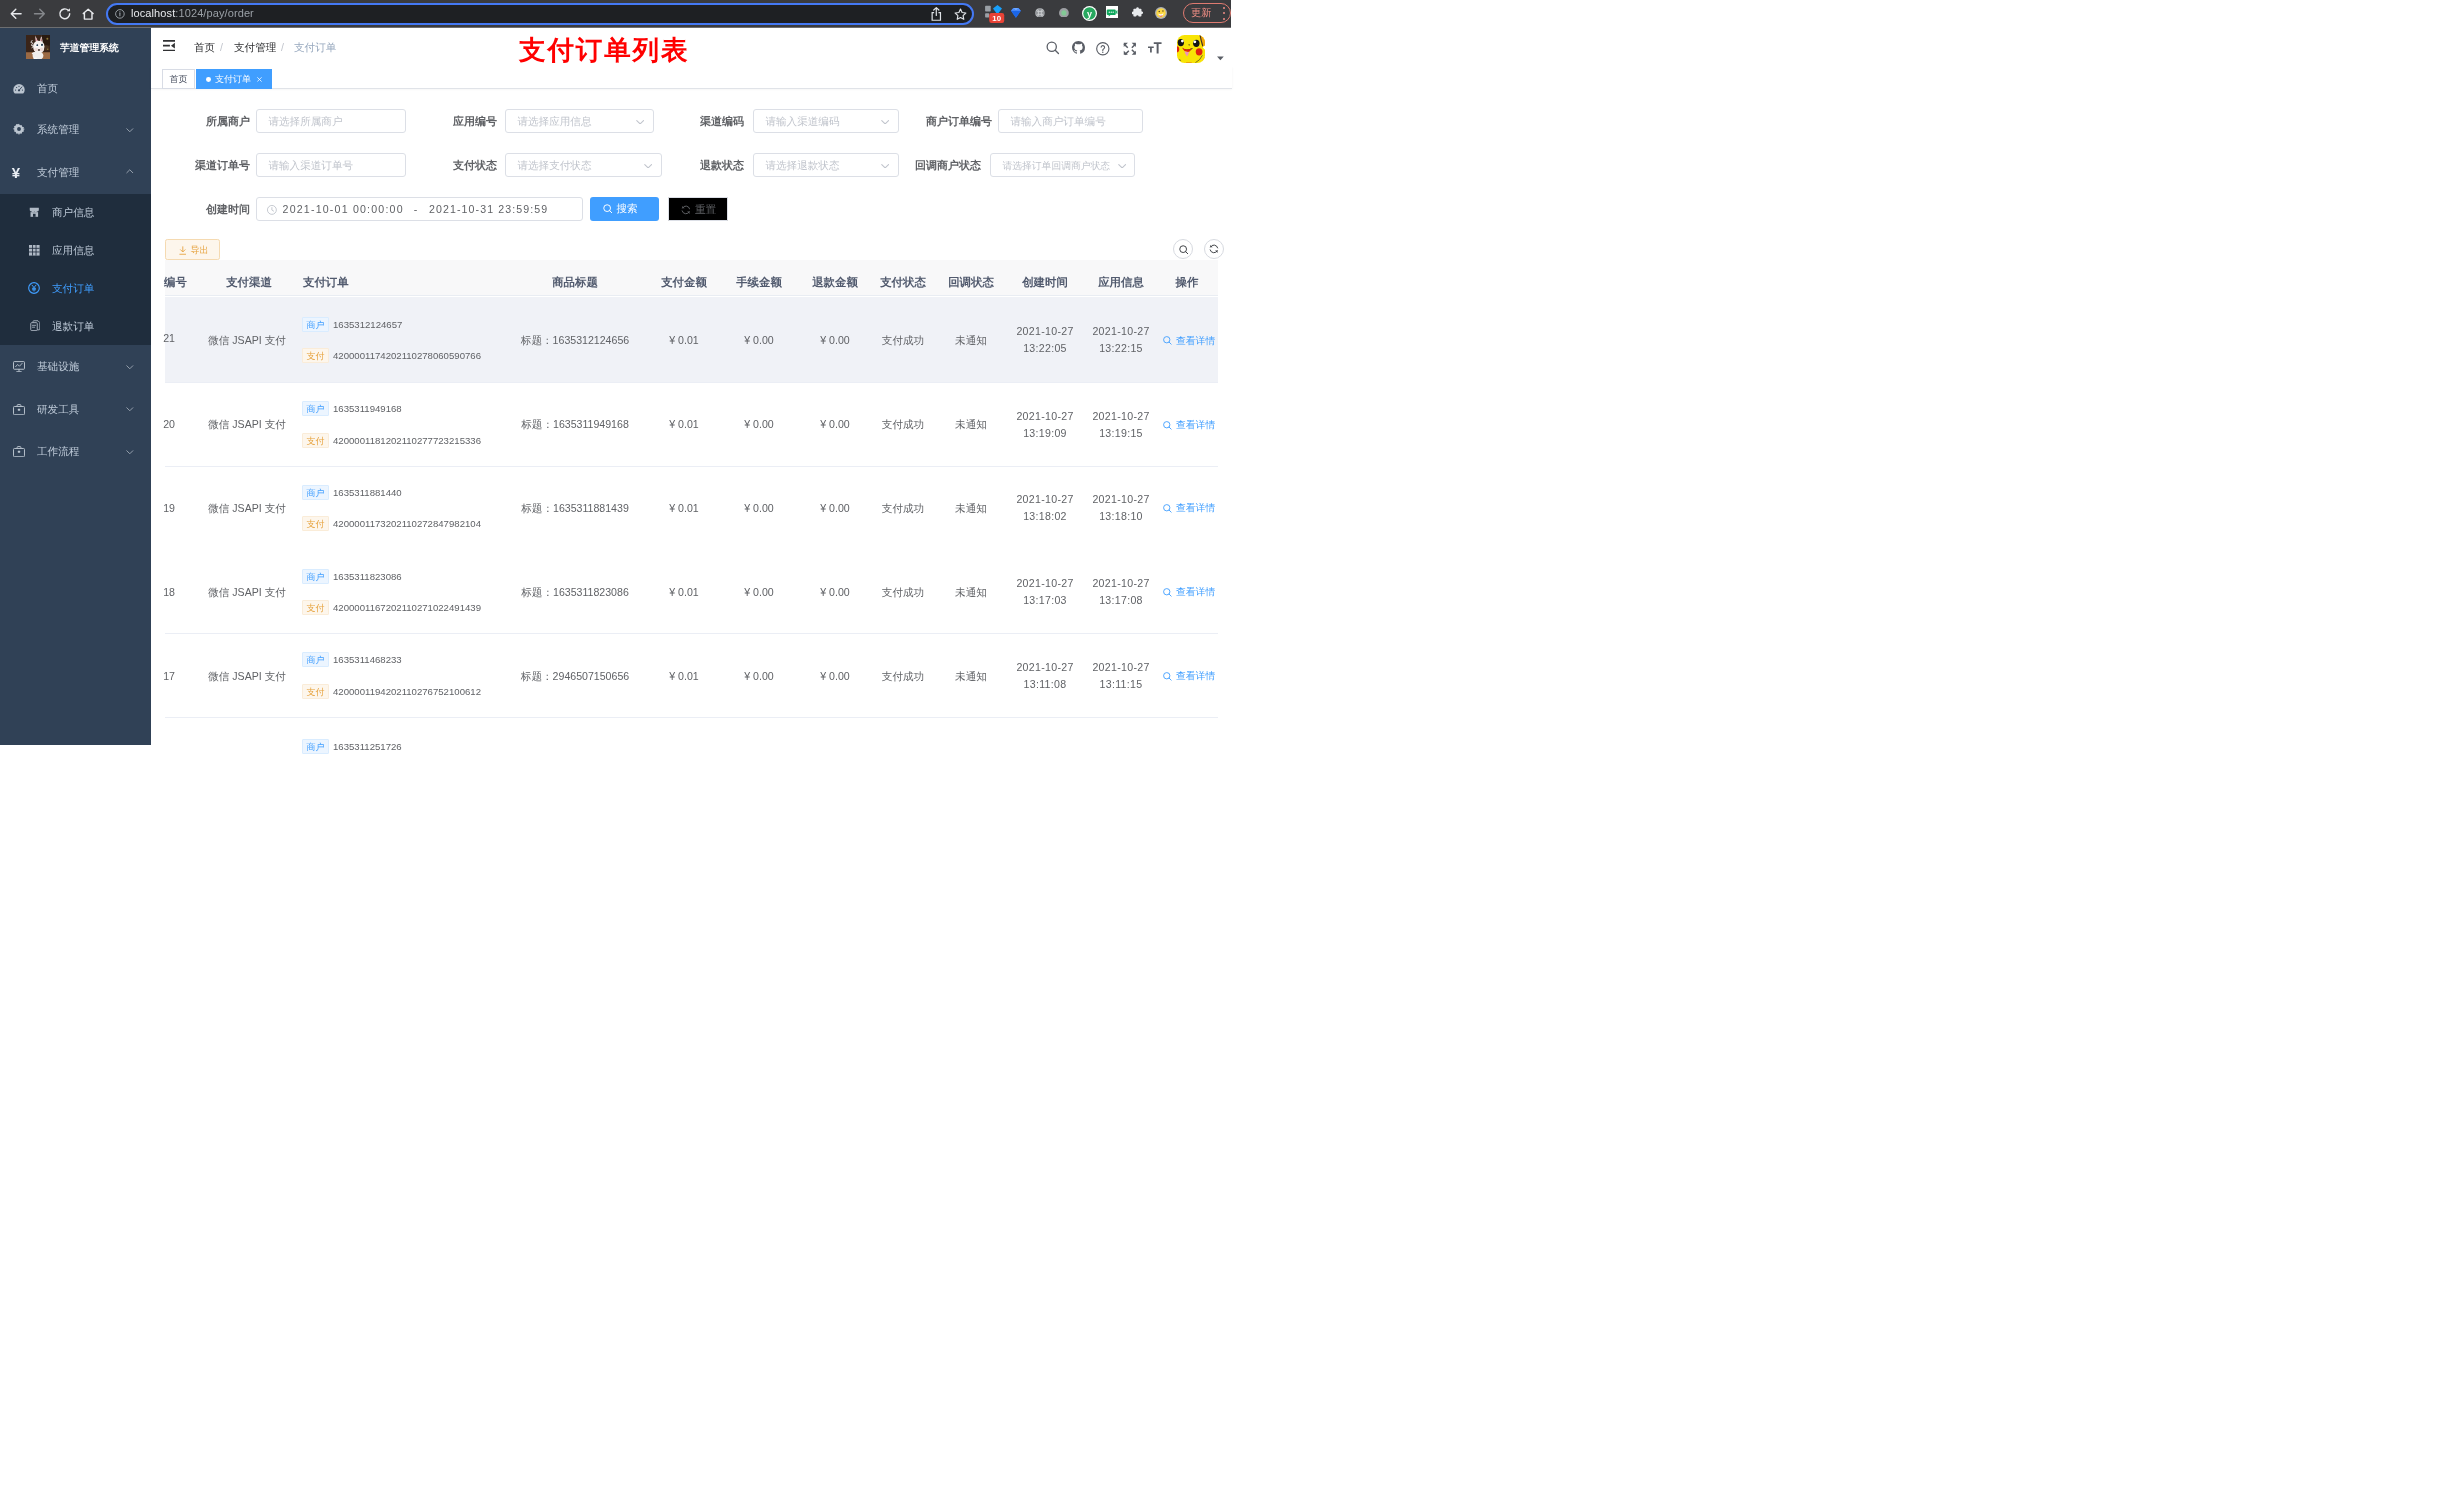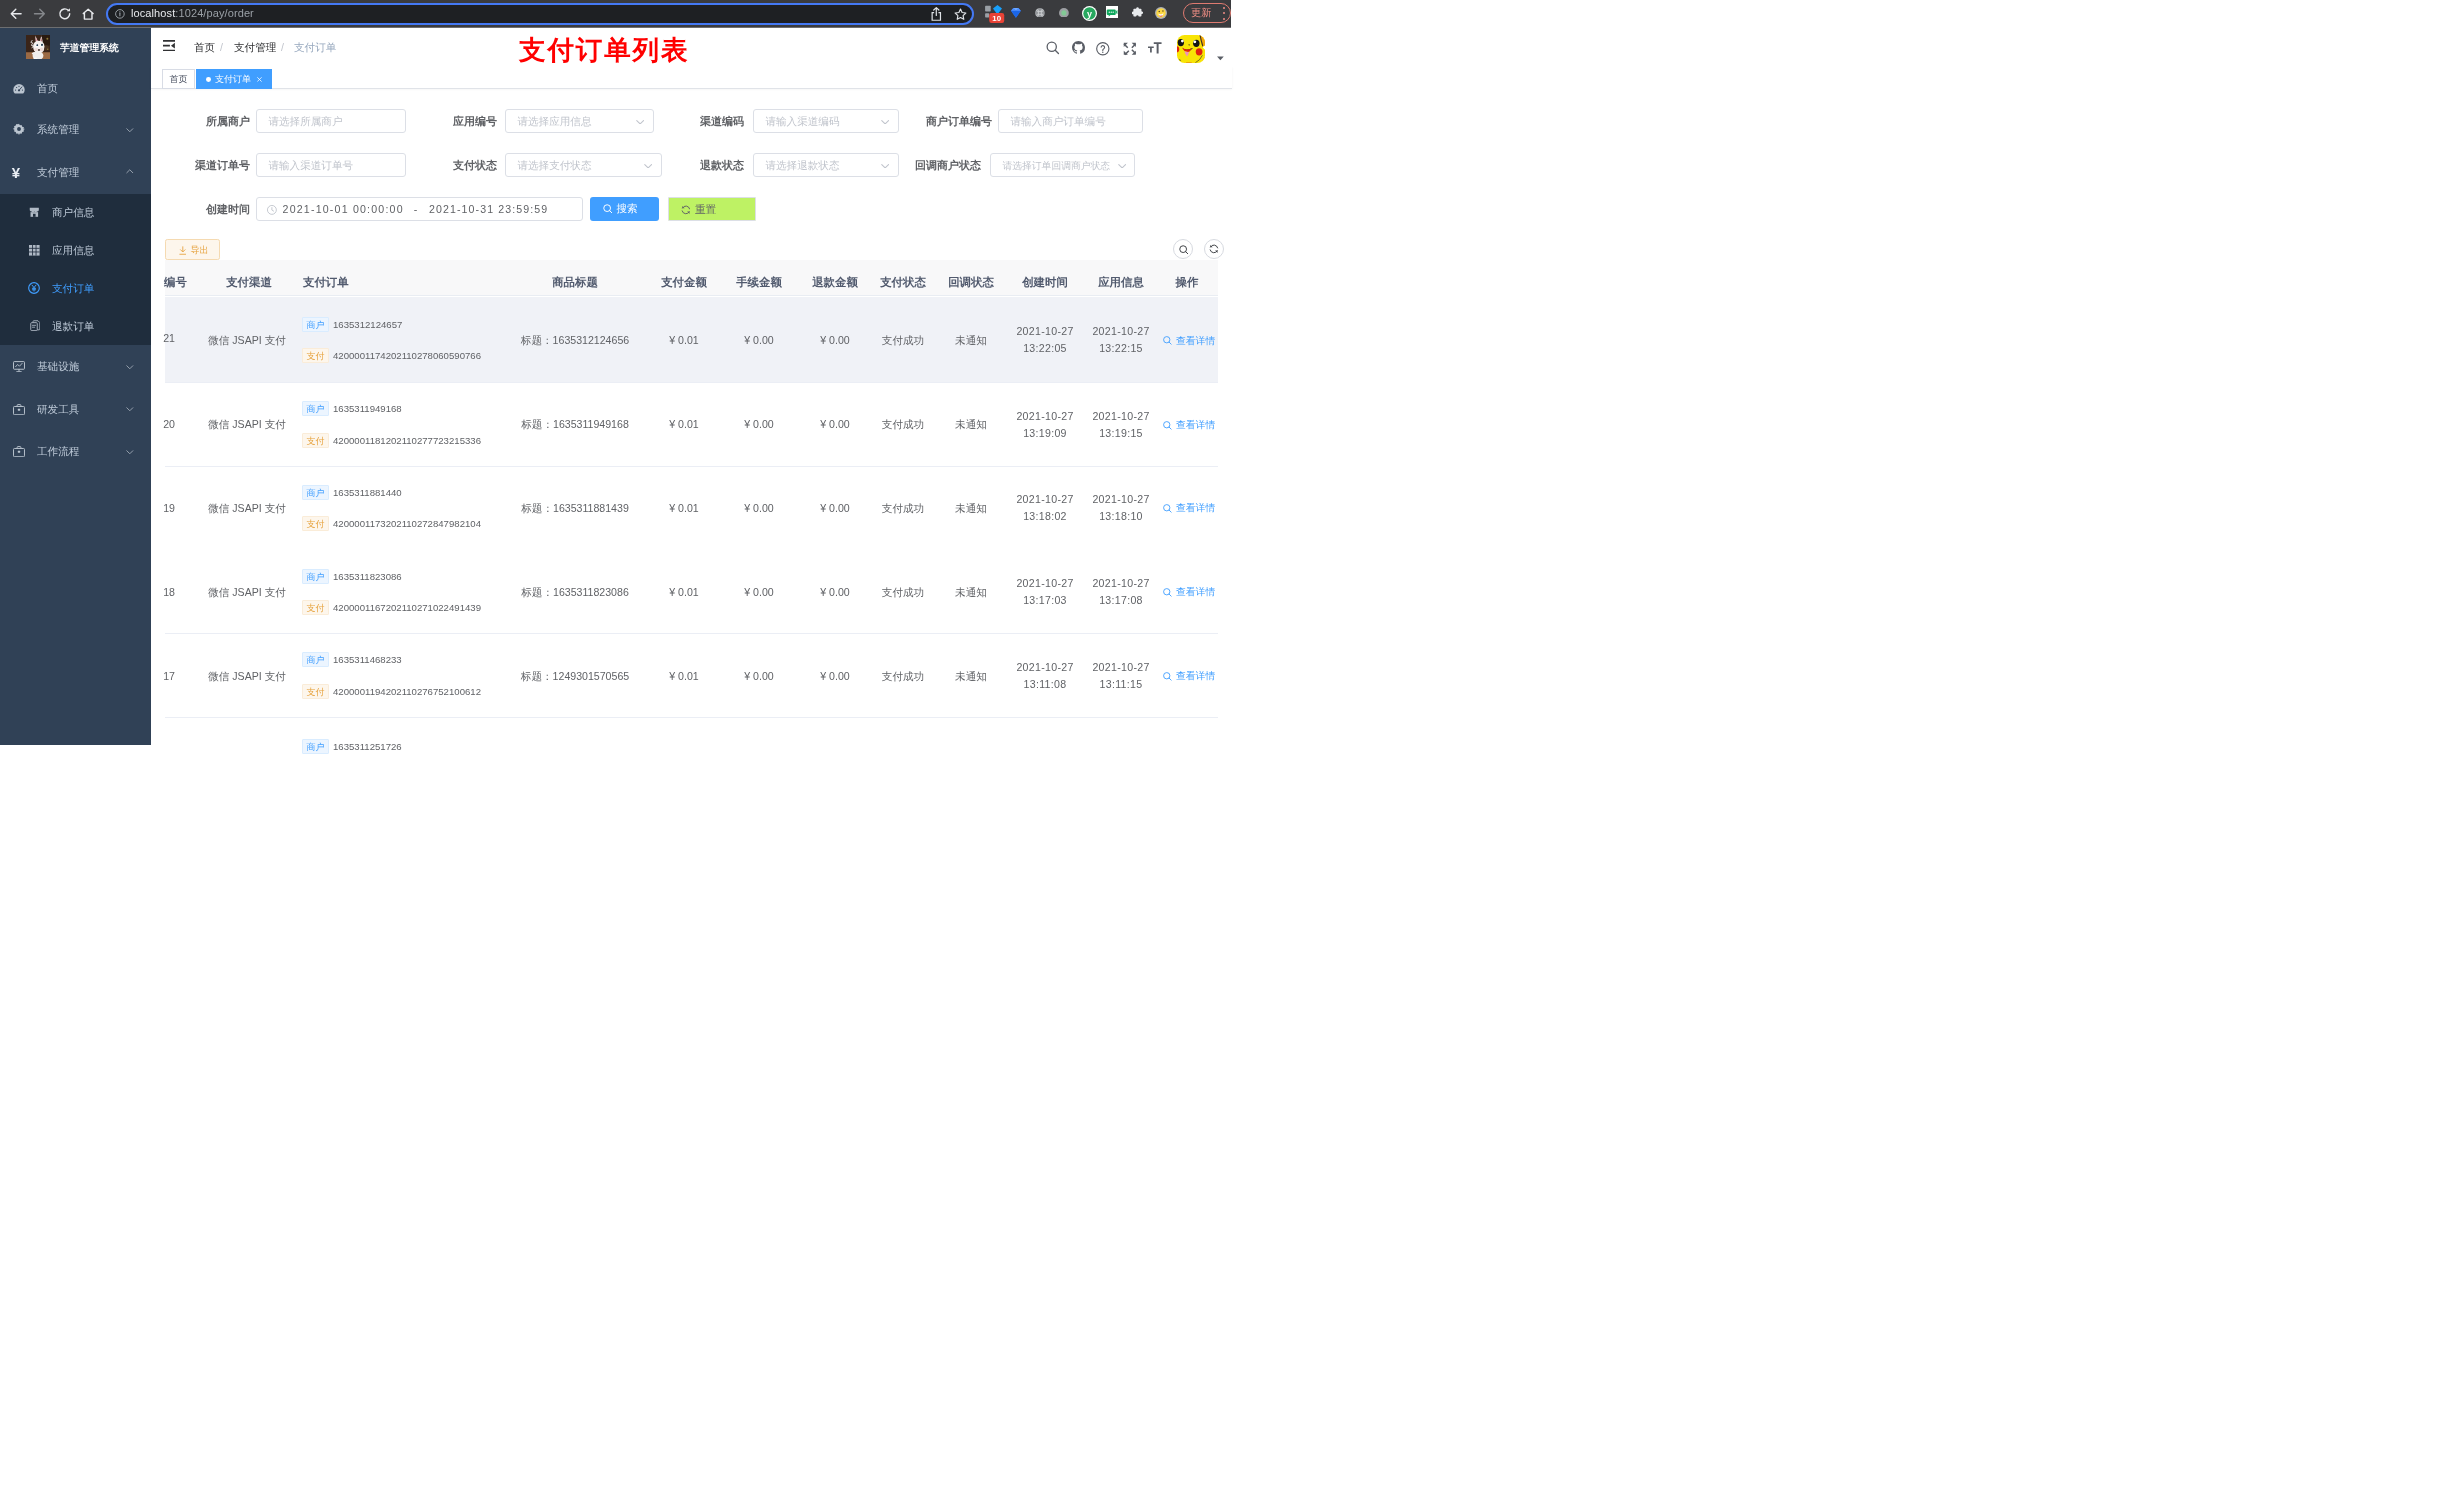--- a/index.html
+++ b/index.html
@@ -365,21 +365,21 @@
  <span class="dtx" style="left:154px;width:9px;text-align:center;color:#606266">-</span>
  <span class="dtx" style="left:172px;letter-spacing:1.1px">2021-10-31 23:59:59</span>
 </div>
 <div class="a" style="left:590px;top:197px;width:69px;height:24px;background:#409eff;border-radius:3px">
  <svg style="position:absolute;left:12.5px;top:7.2px" width="9.8" height="9.8" viewBox="0 0 13 13">
       <circle cx="5.5" cy="5.5" r="4.5" stroke="#fff" stroke-width="1.3" fill="none"></circle>
       <path d="M8.8 8.8l3 3" stroke="#fff" stroke-width="1.3" stroke-linecap="round"></path>
     </svg>
  <span style="position:absolute;left:26.5px;top:0;line-height:23.5px;font-size:10.6px;color:#fff">搜索</span>
 </div>
-<div class="a" style="left:668px;top:197px;width:88px;height:24px;background:#bef264;border:0.8px solid #dcdfe6;border-radius:1px">
+<div class="a" style="left:668px;top:197px;width:60px;height:24px;background:#000000;border:0.8px solid #dcdfe6;border-radius:1px">
  <svg style="position:absolute;left:11.7px;top:6.8px" width="9.8" height="9.8" viewBox="0 0 13 13">
       <path d="M11.5 5.2A5.2 5.2 0 0 0 2 4M1.5 7.8A5.2 5.2 0 0 0 11 9" stroke="#606266" stroke-width="1.3" fill="none" stroke-linecap="round"></path>
       <path d="M1.7 1.2v3.2h3.2zM11.3 11.8V8.6H8.1z" fill="#606266"></path>
     </svg>
  <span style="position:absolute;left:26px;top:0;line-height:23px;font-size:10.6px;color:#606266">重置</span>
 </div>
 
 <div class="a" style="left:165px;top:239px;width:55px;height:21px;background:#fdf6ec;border:0.8px solid #f5dab1;border-radius:2.3px">
  <svg style="position:absolute;left:12.5px;top:5.7px" width="7.6" height="9" viewBox="0 0 10 12">
       <path d="M5 .5v7M1.6 4.6L5 8l3.4-3.4" stroke="#e6a23c" stroke-width="1.15" fill="none"></path>
@@ -499,21 +499,21 @@
     <path d="M8.1 8.1l2.8 2.8" stroke="#409eff" stroke-width="1.2" stroke-linecap="round"></path>
   </svg>
 <div class="cell" style="left:1176px;top:585px;line-height:14.4px;font-size:9.8px;color:#409eff">查看详情</div>
 
 <div class="cell" style="left:145px;top:669px;width:30px;text-align:right;line-height:15px">17</div>
 <div class="cell ctr" style="left:247px;top:669px;line-height:15px">微信 JSAPI 支付</div>
 <div class="tag tagm" style="left:302px;top:652px">商户</div>
 <div class="num" style="top:652px;line-height:15px">1635311468233</div>
 <div class="tag tagp" style="left:302px;top:684px">支付</div>
 <div class="num" style="top:684px;line-height:15px">4200001194202110276752100612</div>
-<div class="cell ctr" style="left:575px;top:669px;line-height:15px">标题：1249301570565</div>
+<div class="cell ctr" style="left:575px;top:669px;line-height:15px">标题：2946507150656</div>
 <div class="cell ctr" style="left:684px;top:669px;line-height:15px">¥ 0.01</div>
 <div class="cell ctr" style="left:759px;top:669px;line-height:15px">¥ 0.00</div>
 <div class="cell ctr" style="left:835px;top:669px;line-height:15px">¥ 0.00</div>
 <div class="cell ctr" style="left:903px;top:669px;line-height:15px">支付成功</div>
 <div class="cell ctr" style="left:971px;top:669px;line-height:15px">未通知</div>
 <div class="cell ctr" style="left:1045px;top:659px;line-height:17.4px;text-align:center;letter-spacing:0.3px">2021-10-27<br>13:11:08</div>
 <div class="cell ctr" style="left:1121px;top:659px;line-height:17.4px;text-align:center;letter-spacing:0.3px">2021-10-27<br>13:11:15</div>
 <svg class="a" style="left:1163px;top:672px" width="9" height="9" viewBox="0 0 12 12">
     <circle cx="5" cy="5" r="4.2" stroke="#409eff" stroke-width="1.2" fill="none"></circle>
     <path d="M8.1 8.1l2.8 2.8" stroke="#409eff" stroke-width="1.2" stroke-linecap="round"></path>

